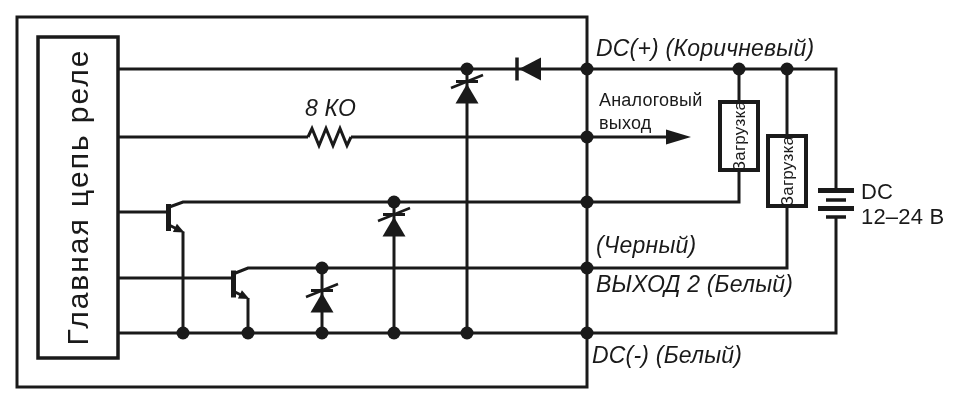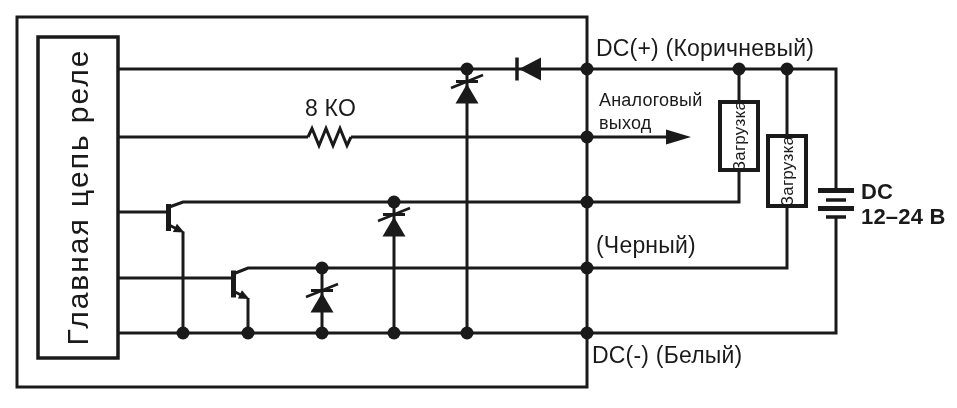--- a/index.html
+++ b/index.html
@@ -10,22 +10,22 @@
     font-family:"Liberation Sans","DejaVu Sans",sans-serif;
     color:var(--ink);
   }
   .stage svg { position:absolute; left:0; top:0; }
   .s  { stroke:var(--ink); fill:none; }
   .f  { fill:var(--ink); stroke:none; }
   .lbl {
     position:absolute; white-space:nowrap; line-height:1.05;
     color:var(--ink); letter-spacing:0.2px;
   }
-  .sz23 { font-size:23px; }
-  .sz22 { font-size:22px;font-weight:bold; }
+  .sz23 { font-size:23px;font-style:italic; }
+  .sz22 { font-size:22px; }
   .sz18 { font-size:18px;margin-top:7px; }
   .vlbl {
     position:absolute; white-space:nowrap; line-height:1;
     transform:translate(-50%,-50%) rotate(-90deg);
     color:var(--ink);
   }
   .relay-lbl { font-size:30px; letter-spacing:2px; }
   .load-lbl  { font-size:17px; letter-spacing:0.2px; }
 </style>
 </head>
@@ -126,20 +126,21 @@
 
   <div class="lbl sz23" style="left:305px; top:96px;">8 КО</div>
 
   <div class="lbl sz23" style="left:596px; top:36px;">DC(+) (Коричневый)</div>
 
   <div class="lbl sz18" style="left:599px; top:84px;">Аналоговый</div>
   <div class="lbl sz18" style="left:599px; top:107px;">выход</div>
 
   <div class="lbl sz23" style="left:596px; top:233px;">(Черный)</div>
 
+  <div class="lbl sz23" style="left:596px; top:272px;">ВЫХОД 2 (Белый)</div>
 
   <div class="lbl sz23" style="left:592px; top:343px;">DC(-) (Белый)</div>
 
   <div class="vlbl load-lbl" style="left:739px; top:136px;">Загрузка</div>
   <div class="vlbl load-lbl" style="left:787px; top:171px;">Загрузка</div>
 
   <div class="lbl sz22" style="left:861px; top:180px;">DC</div>
   <div class="lbl sz22" style="left:861px; top:205px;">12–24 В</div>
 
 </div>

